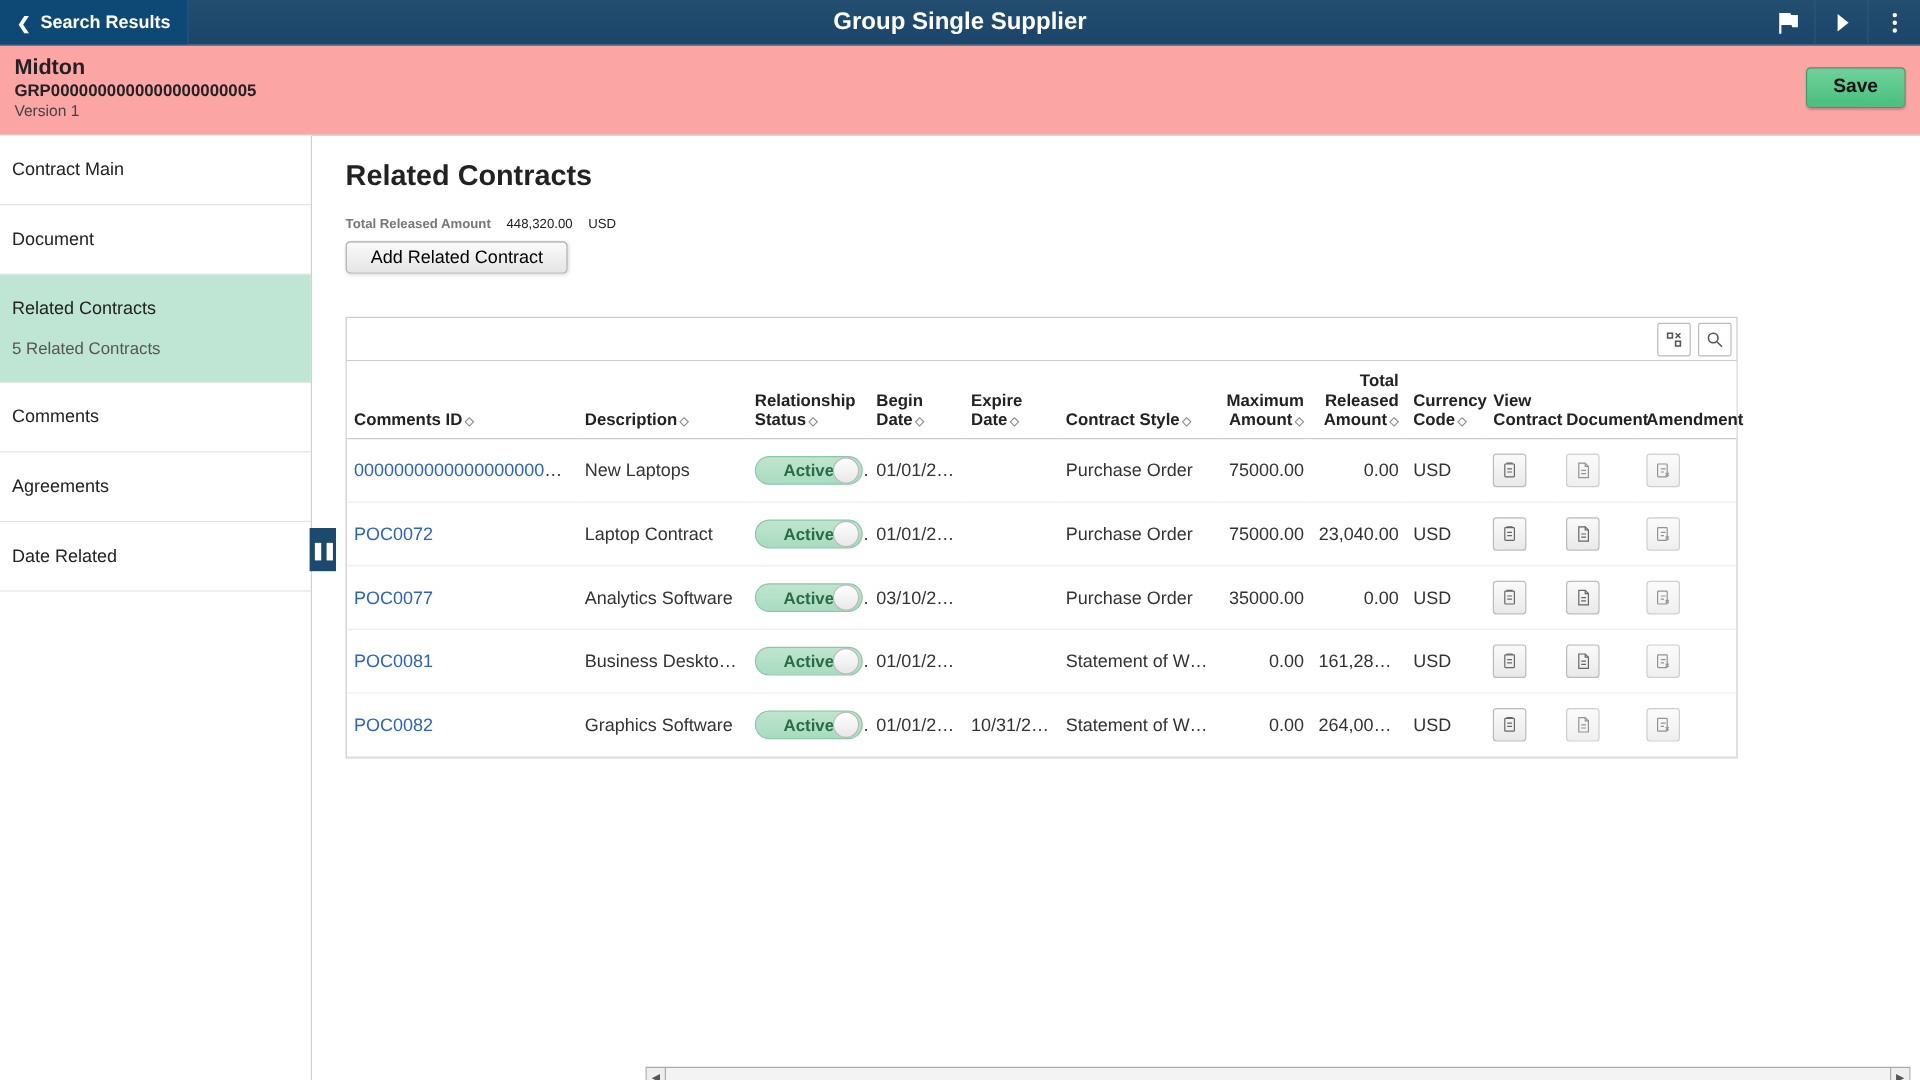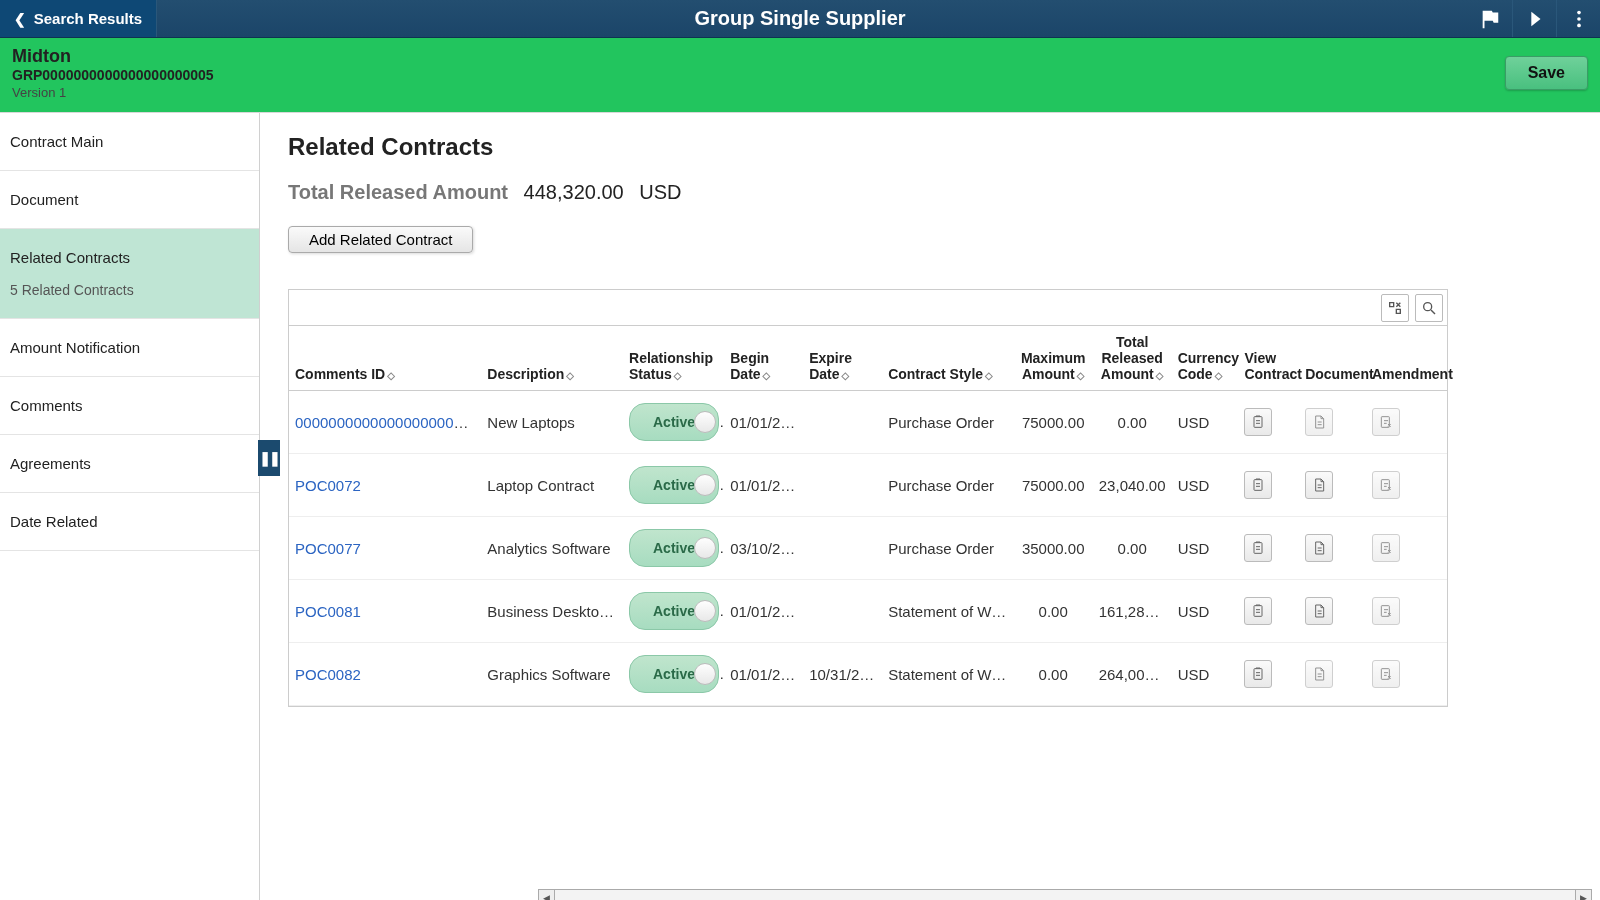--- a/index.html
+++ b/index.html
@@ -14,21 +14,21 @@
     background:#0e4875; border-right:1px solid #2a577a; cursor:pointer; font-weight:bold; font-size:15px;}
   .back-btn .chev { font-size:14px; }
   .top-title { position:absolute; left:50%; transform:translateX(-50%); font-size:20px; font-weight:bold;}
   .top-actions { margin-left:auto; display:flex; align-items:center; height:100%;}
   .top-icon { width:44px; height:100%; display:flex; align-items:center; justify-content:center;
     cursor:pointer; border-left:1px solid #2a577a;}
   .top-icon.first { border-left:none;}
   .top-icon svg { width:22px; height:22px; fill:#fff;}
 
   
-  .context { padding:8px 12px 12px; background:#22c55e; border-bottom:1px solid #d8d8d8;
+  .context { padding:8px 12px 12px; background:#fca5a5; border-bottom:1px solid #d8d8d8;
     display:flex; align-items:flex-start; }
   .context-left {}
   .context .name { font-weight:bold; font-size:18px; color:#222;}
   .context .grp { font-weight:bold; font-size:14px; color:#222;}
   .context .ver { font-size:13px; color:#444; margin-top:2px;}
   .save-btn { margin-left:auto; align-self:center; padding:7px 22px;
     background:linear-gradient(to bottom,#6fd19a 0%, #49c07f 100%);
     border:1px solid #3a9c66; border-radius:4px; font-size:16px; font-weight:bold; cursor:pointer;
     color:#111; box-shadow:0 1px 2px rgba(0,0,0,0.2);}
 
@@ -39,48 +39,48 @@
   .sidebar-item .lbl { font-weight:normal; color:#222; font-size:15px;}
   .sidebar-item .sub { color:#555; font-size:14px; margin-top:16px;}
   .sidebar-item.active { background:#bfe5d4;}
   .collapse-handle { position:absolute; left:258px; top:440px; width:22px; height:36px;
      background:#1b4a6e; display:flex; align-items:center; justify-content:center; cursor:pointer;
      z-index:5;}
   .collapse-handle span { color:#fff; font-size:14px; font-weight:bold; letter-spacing:-2px;}
 
   .content { flex:1; padding:16px 0 0 28px; position:relative; overflow:hidden;}
   h2.page-title { font-size:24px; margin:4px 0 20px; color:#222;}
-  .total-row { margin-bottom:22px; font-size:20px;}
+  .total-row { margin-bottom:8px; font-size:11px;}
   .total-row .tlabel { color:#777; font-weight:bold;}
   .total-row .tval { color:#222; margin-left:10px;}
   .total-row .tcur { color:#222; margin-left:10px;}
 
   .add-btn { display:inline-block; padding:4px 20px; font-size:15px;
     background:linear-gradient(to bottom,#fafafa,#e5e5e5); border:1px solid #aaa; border-radius:4px;
     cursor:pointer; box-shadow:1px 1px 3px rgba(0,0,0,0.15);}
 
   
   .grid-wrap { margin-top:36px; border:1px solid #ccc; width:1160px;}
   .grid-toolbar { height:36px; border-bottom:1px solid #ccc; display:flex; align-items:center;
     justify-content:flex-end; padding:0 4px; gap:6px;}
   .grid-tool-btn { width:28px; height:28px; border:1px solid #bbb; border-radius:2px;
     display:flex; align-items:center; justify-content:center; cursor:pointer; background:#fff;}
   .grid-tool-btn svg { width:16px; height:16px; stroke:#555; fill:none; stroke-width:2;}
 
   .grid table { width:100%; border-collapse:collapse; table-layout:fixed;}
   .grid th { font-weight:bold; color:#222; text-align:left; padding:8px 6px;
     border-bottom:1px solid #ccc; font-size:14px; vertical-align:bottom; background:#fff;}
-  .grid th.num, .grid td.num { text-align:center;}
+  .grid th.num, .grid td.num { text-align:right;}
   .grid td { padding:12px 6px; border-bottom:1px solid #eee; font-size:15px; color:#333;
     vertical-align:middle; white-space:nowrap; overflow:hidden; text-overflow:ellipsis;}
   .grid td .link { color:#2b64c2; cursor:pointer;}
   .sort-ind { color:#888; font-size:10px; margin-left:2px; display:inline-block;}
 
   .pill { display:inline-flex; align-items:center; justify-content:center;
-    width:90px; height:38px; border-radius:16px; position:relative;
+    width:90px; height:24px; border-radius:16px; position:relative;
     background:linear-gradient(to bottom,#c0e5cd,#a7dcc0); border:1px solid #8bc8a8;
     color:#2a6a48; font-weight:bold; font-size:14px;}
   .pill::after { content:""; position:absolute; right:2px; width:20px; height:20px;
     border-radius:50%; background:linear-gradient(to bottom,#fefefe,#e8e8e8); border:1px solid #bbb;}
 
   .icon-btn { width:28px; height:28px; border:1px solid #bbb; border-radius:3px;
     background:linear-gradient(to bottom,#fafafa,#e9e9e9); display:inline-flex; align-items:center;
     justify-content:center; cursor:pointer;}
   .icon-btn svg { width:16px; height:16px; fill:none; stroke:#666; stroke-width:1.5;}
   .icon-btn.disabled { opacity:0.7;}
@@ -137,23 +137,20 @@
   <div class="sidebar">
       <div class="sidebar-item">
         <div class="lbl">Contract Main</div>
       </div>
       <div class="sidebar-item">
         <div class="lbl">Document</div>
       </div>
       <div class="sidebar-item active">
         <div class="lbl">Related Contracts</div>
         <div class="sub">5 Related Contracts</div>
-      </div>
-      <div class="sidebar-item">
-        <div class="lbl">Amount Notification</div>
       </div>
       <div class="sidebar-item">
         <div class="lbl">Comments</div>
       </div>
       <div class="sidebar-item">
         <div class="lbl">Agreements</div>
       </div>
       <div class="sidebar-item">
         <div class="lbl">Date Related</div>
       </div>

